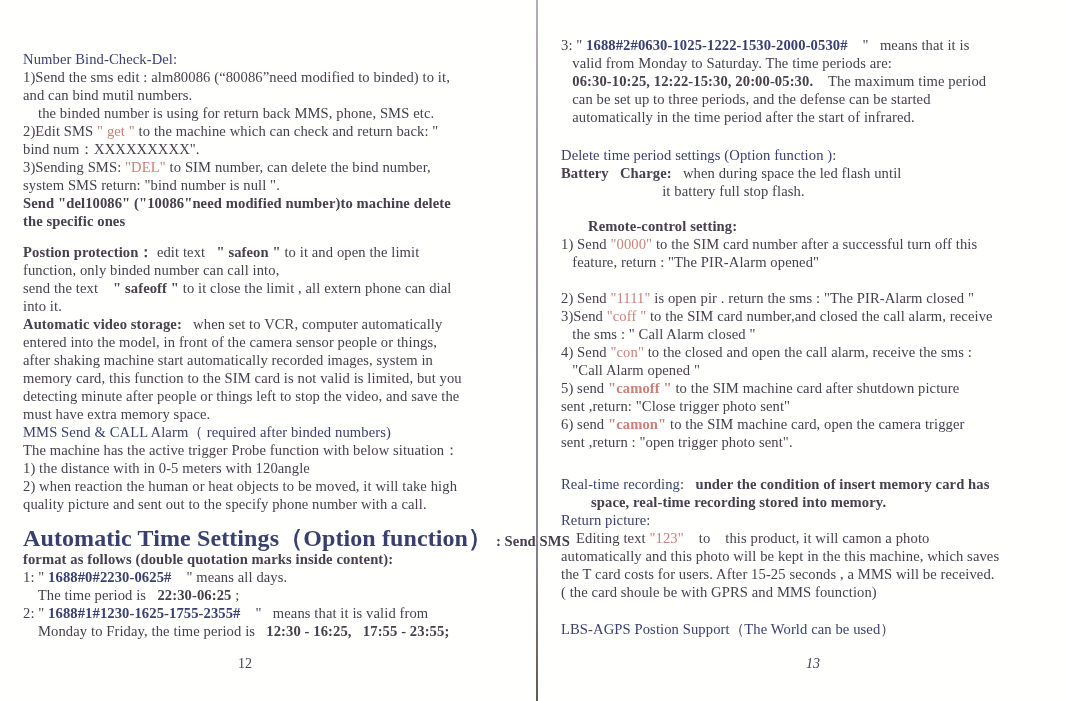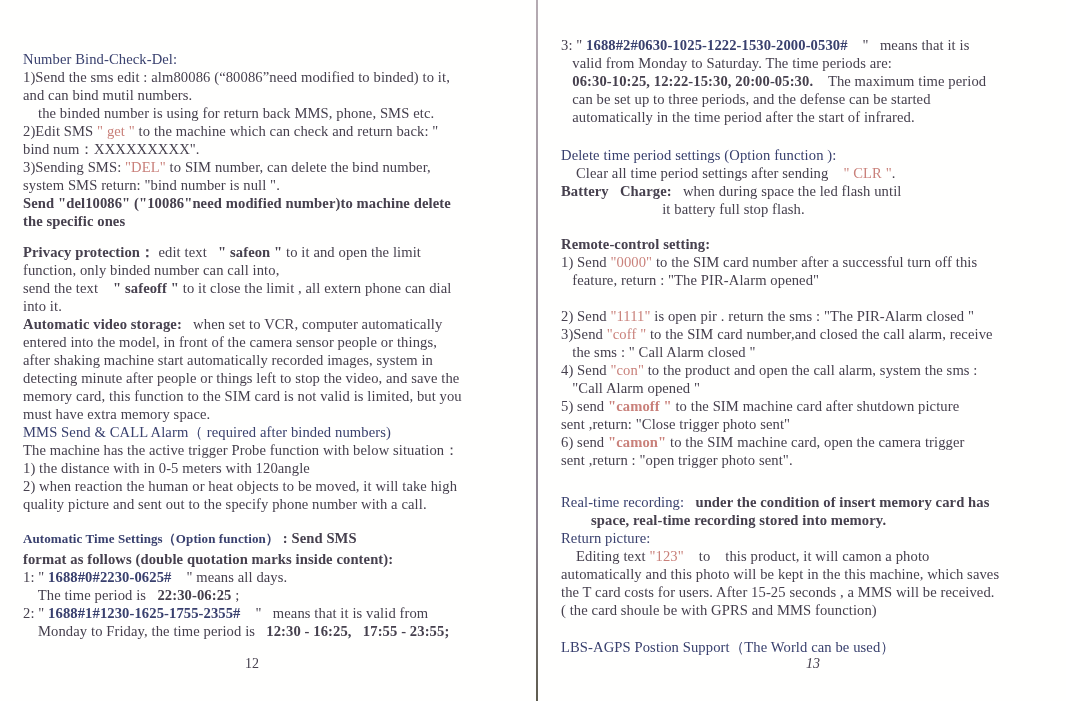--- a/index.html
+++ b/index.html
@@ -30,57 +30,57 @@
     height: 18px;
     line-height: 18px;
     font-size: 14.6px;
     color: var(--body, #46404e);
     white-space: pre;
     letter-spacing: 0.1px;
   }
   .line.tall { height: 23px; line-height: 23px; }
   .seg-b  { font-weight: bold; }
   .seg-h  { font-weight: normal; color: var(--navy, #39406e); }
-  .seg-H  { font-weight: bold; color: var(--navy, #39406e); font-size: 13px; }
+  .seg-H  { font-weight: bold; color: var(--navy, #39406e); font-size: 24px; }
   .seg-bn { font-weight: bold; color: var(--navy, #39406e); }
   .seg-r  { color: var(--red, #c9807a); }
   .seg-rb { color: var(--red, #c9807a); font-weight: bold; }
   .page-number {
     position: absolute;
     font-size: 14px;
     color: var(--body, #46404e);
     width: 40px; text-align: center;
   }
-  .pn-left  { left: 232px; top: 656px; }
+  .pn-left  { left: 225px; top: 656px; }
   .pn-right { left: 793px; top: 656px; font-style: italic; }
 </style>
 </head>
 <body>
 
 <div class="book">
   <div class="page page-left">
       <div class="line"><span class="seg-h">Number Bind-Check-Del:</span></div>
       <div class="line"><span class="seg-n">1)Send the sms edit : alm80086 (“80086”need modified to binded) to it,</span></div>
       <div class="line"><span class="seg-n">and can bind mutil numbers.</span></div>
       <div class="line"><span class="seg-n">    the binded number is using for return back MMS, phone, SMS etc.</span></div>
       <div class="line"><span class="seg-n">2)Edit SMS </span><span class="seg-r">" get "</span><span class="seg-n"> to the machine which can check and return back: "</span></div>
       <div class="line"><span class="seg-n">bind num：XXXXXXXXX".</span></div>
       <div class="line"><span class="seg-n">3)Sending SMS: </span><span class="seg-r">"DEL"</span><span class="seg-n"> to SIM number, can delete the bind number,</span></div>
       <div class="line"><span class="seg-n">system SMS return: "bind number is null ".</span></div>
       <div class="line"><span class="seg-b">Send "del10086" ("10086"need modified number)to machine delete</span></div>
       <div class="line"><span class="seg-b">the specific ones</span></div>
-      <div class="line" style="margin-top: 13px;"><span class="seg-b">Privacy protection：</span><span class="seg-n"> edit text   </span><span class="seg-b">" safeon "</span><span class="seg-n"> to it and open the limit</span></div>
+      <div class="line" style="margin-top: 13px;"><span class="seg-b">Postion protection：</span><span class="seg-n"> edit text   </span><span class="seg-b">" safeon "</span><span class="seg-n"> to it and open the limit</span></div>
       <div class="line"><span class="seg-n">function, only binded number can call into,</span></div>
       <div class="line"><span class="seg-n">send the text    </span><span class="seg-b">" safeoff "</span><span class="seg-n"> to it close the limit , all extern phone can dial</span></div>
       <div class="line"><span class="seg-n">into it.</span></div>
       <div class="line"><span class="seg-b">Automatic video storage:</span><span class="seg-n">   when set to VCR, computer automatically</span></div>
       <div class="line"><span class="seg-n">entered into the model, in front of the camera sensor people or things,</span></div>
       <div class="line"><span class="seg-n">after shaking machine start automatically recorded images, system in</span></div>
+      <div class="line"><span class="seg-n">memory card, this function to the SIM card is not valid is limited, but you</span></div>
       <div class="line"><span class="seg-n">detecting minute after people or things left to stop the video, and save the</span></div>
-      <div class="line"><span class="seg-n">memory card, this function to the SIM card is not valid is limited, but you</span></div>
       <div class="line"><span class="seg-n">must have extra memory space.</span></div>
       <div class="line"><span class="seg-h">MMS Send &amp; CALL Alarm（ required after binded numbers)</span></div>
       <div class="line"><span class="seg-n">The machine has the active trigger Probe function with below situation：</span></div>
       <div class="line"><span class="seg-n">1) the distance with in 0-5 meters with 120angle</span></div>
       <div class="line"><span class="seg-n">2) when reaction the human or heat objects to be moved, it will take high</span></div>
       <div class="line"><span class="seg-n">quality picture and sent out to the specify phone number with a call.</span></div>
       <div class="line tall" style="margin-top: 14px;"><span class="seg-H">Automatic Time Settings（Option function）</span><span class="seg-b"> : Send SMS</span></div>
       <div class="line"><span class="seg-b">format as follows (double quotation marks inside content):</span></div>
       <div class="line"><span class="seg-n">1: " </span><span class="seg-bn">1688#0#2230-0625#</span><span class="seg-n">    " means all days.</span></div>
       <div class="line"><span class="seg-n">    The time period is   </span><span class="seg-b">22:30-06:25</span><span class="seg-n"> ;</span></div>
@@ -88,30 +88,29 @@
       <div class="line"><span class="seg-n">    Monday to Friday, the time period is   </span><span class="seg-b">12:30 - 16:25,   17:55 - 23:55;</span></div>
     </div>
   <div class="spine"></div>
   <div class="page page-right">
       <div class="line"><span class="seg-n">3: " </span><span class="seg-bn">1688#2#0630-1025-1222-1530-2000-0530#</span><span class="seg-n">    "   means that it is</span></div>
       <div class="line"><span class="seg-n">   valid from Monday to Saturday. The time periods are:</span></div>
       <div class="line"><span class="seg-b">   06:30-10:25, 12:22-15:30, 20:00-05:30.</span><span class="seg-n">    The maximum time period</span></div>
       <div class="line"><span class="seg-n">   can be set up to three periods, and the defense can be started</span></div>
       <div class="line"><span class="seg-n">   automatically in the time period after the start of infrared.</span></div>
       <div class="line" style="margin-top: 20px;"><span class="seg-h">Delete time period settings (Option function ):</span></div>
-      <div class="line"><span class="seg-n">    Clear all time period settings after sending    </span><span class="seg-r">" CLR "</span><span class="seg-n">.</span></div>
       <div class="line"><span class="seg-b">Battery   Charge:</span><span class="seg-n">   when during space the led flash until</span></div>
       <div class="line"><span class="seg-n">                           it battery full stop flash.</span></div>
-      <div class="line" style="margin-top: 17px;"><span class="seg-b">Remote-control setting:</span></div>
+      <div class="line" style="margin-top: 17px; margin-left: 27px;"><span class="seg-b">Remote-control setting:</span></div>
       <div class="line"><span class="seg-n">1) Send </span><span class="seg-r">"0000"</span><span class="seg-n"> to the SIM card number after a successful turn off this</span></div>
       <div class="line"><span class="seg-n">   feature, return : "The PIR-Alarm opened"</span></div>
       <div class="line" style="margin-top: 18px;"><span class="seg-n">2) Send </span><span class="seg-r">"1111"</span><span class="seg-n"> is open pir . return the sms : "The PIR-Alarm closed "</span></div>
       <div class="line"><span class="seg-n">3)Send </span><span class="seg-r">"coff "</span><span class="seg-n"> to the SIM card number,and closed the call alarm, receive</span></div>
       <div class="line"><span class="seg-n">   the sms : " Call Alarm closed "</span></div>
-      <div class="line"><span class="seg-n">4) Send </span><span class="seg-r">"con"</span><span class="seg-n"> to the product and open the call alarm, system the sms :</span></div>
+      <div class="line"><span class="seg-n">4) Send </span><span class="seg-r">"con"</span><span class="seg-n"> to the closed and open the call alarm, receive the sms :</span></div>
       <div class="line"><span class="seg-n">   "Call Alarm opened "</span></div>
       <div class="line"><span class="seg-n">5) send </span><span class="seg-rb">"camoff "</span><span class="seg-n"> to the SIM machine card after shutdown picture</span></div>
       <div class="line"><span class="seg-n">sent ,return: "Close trigger photo sent"</span></div>
       <div class="line"><span class="seg-n">6) send </span><span class="seg-rb">"camon"</span><span class="seg-n"> to the SIM machine card, open the camera trigger</span></div>
       <div class="line"><span class="seg-n">sent ,return : "open trigger photo sent".</span></div>
       <div class="line" style="margin-top: 24px;"><span class="seg-h">Real-time recording:</span><span class="seg-b">   under the condition of insert memory card has</span></div>
       <div class="line"><span class="seg-b">        space, real-time recording stored into memory.</span></div>
       <div class="line"><span class="seg-h">Return picture:</span></div>
       <div class="line"><span class="seg-n">    Editing text </span><span class="seg-r">"123"</span><span class="seg-n">    to    this product, it will camon a photo</span></div>
       <div class="line"><span class="seg-n">automatically and this photo will be kept in the this machine, which saves</span></div>

